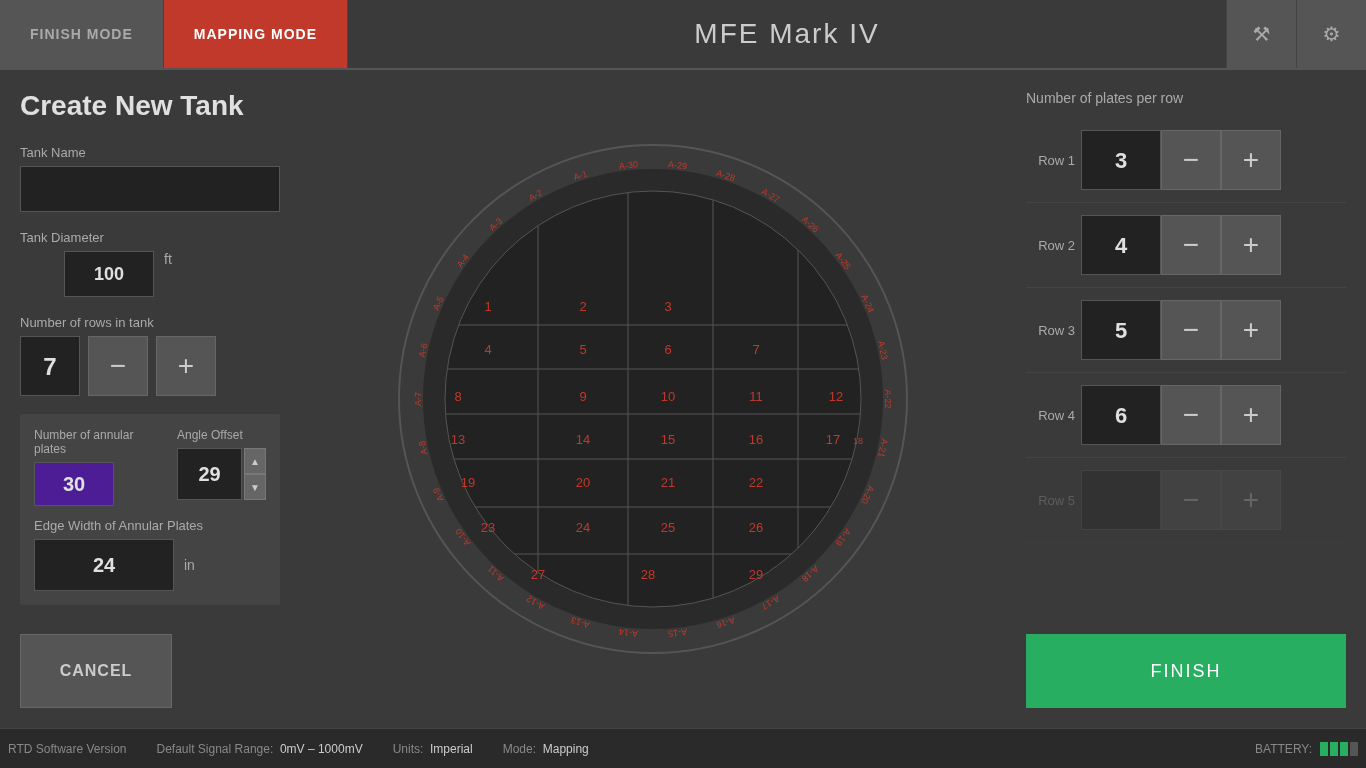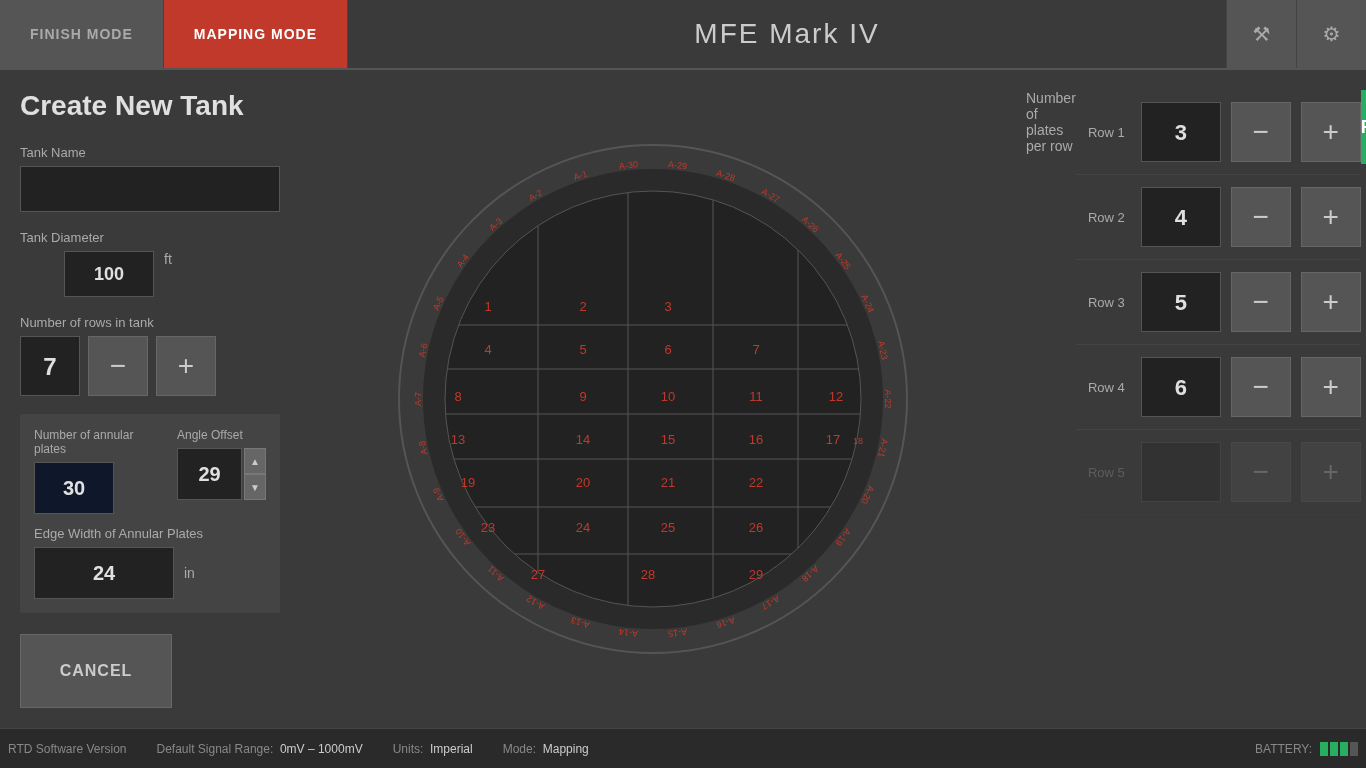--- a/index.html
+++ b/index.html
@@ -159,22 +159,22 @@
       align-items: flex-start;
     }
     .annular-col label {
       font-size: 12px;
       color: #aaa;
       display: block;
       margin-bottom: 6px;
     }
     .annular-input {
       width: 80px;
-      height: 52px;
-      background: #0f172a;
+      height: 44px;
+      background: #4c1d95;
       border: 1px solid #555;
       color: #e0e0e0;
       font-size: 20px;
       font-weight: bold;
       text-align: center;
     }
     .angle-input-wrap {
       display: flex;
       align-items: center;
     }
@@ -253,38 +253,38 @@
     .tank-svg {
       width: 100%;
       height: 100%;
     }
 
     
     .right-panel {
       width: 320px;
       flex-shrink: 0;
       display: flex;
-      flex-direction: row;
+      flex-direction: column;
       gap: 0;
     }
     .plates-header {
       font-size: 14px;
       color: #aaa;
       margin-bottom: 12px;
     }
     .plates-table {
       background: #3a3a3a;
       flex: 1;
     }
     .plate-row {
       display: flex;
       align-items: center;
       padding: 12px 0;
       border-bottom: 1px solid #444;
-      gap: 10px;
+      gap: 0;
     }
     .row-label {
       width: 55px;
       font-size: 13px;
       color: #aaa;
       text-align: right;
       padding-right: 6px;
     }
     .plate-value-box {
       width: 80px;
@@ -311,21 +311,21 @@
     }
 
     
     .finish-btn {
       width: 100%;
       height: 74px;
       background: #27ae60;
       border: none;
       color: #fff;
       font-size: 18px;
-      font-weight: bold;
+      font-weight: normal;
       letter-spacing: 2px;
       cursor: pointer;
       margin-top: 0;
     }
 
     
     .footer {
       height: 40px;
       background: #2a2a2a;
       display: flex;

